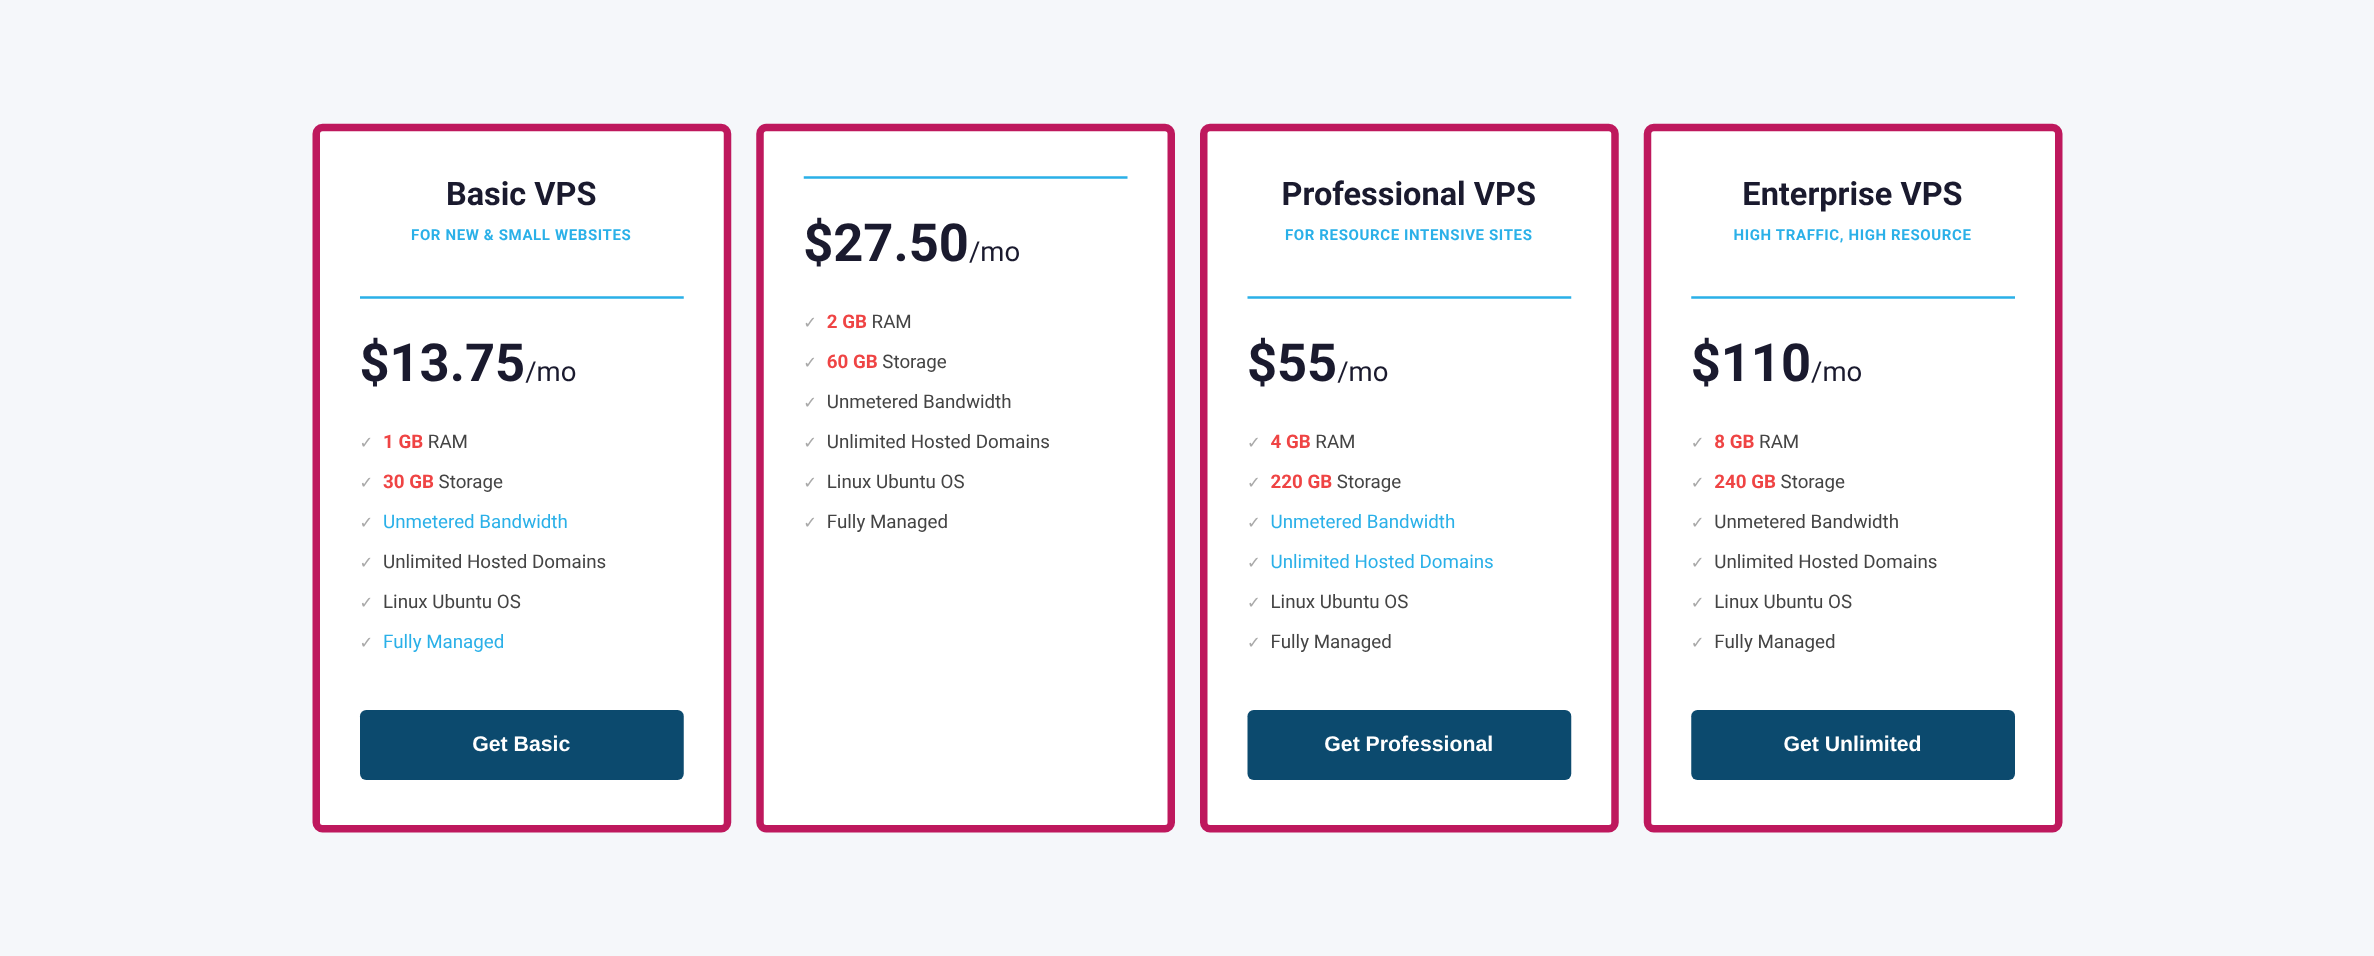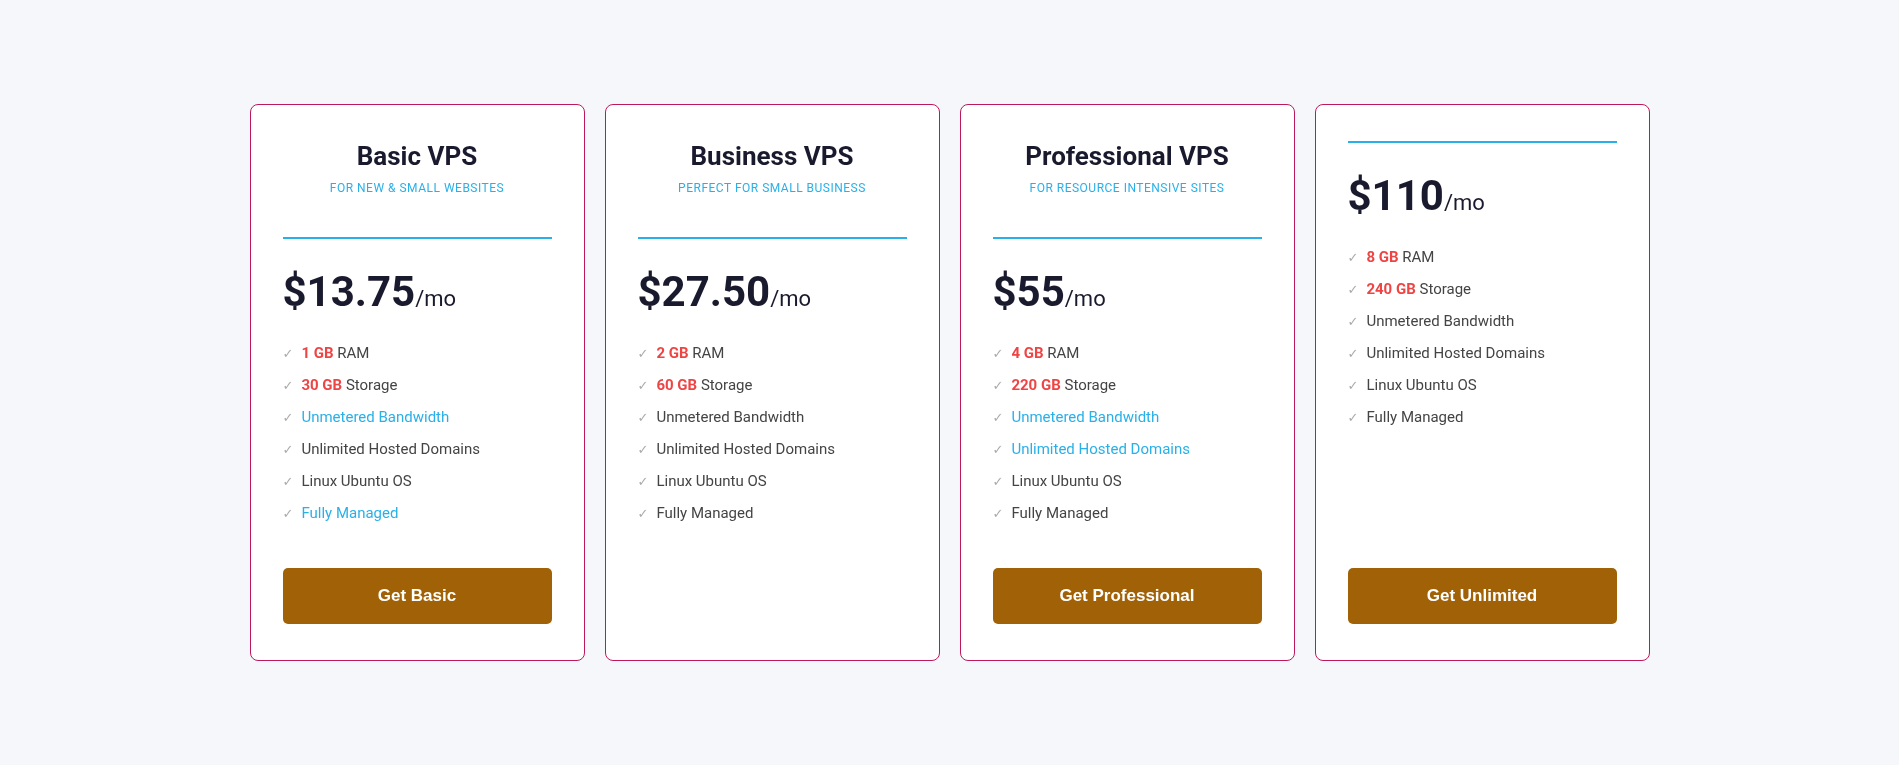--- a/index.html
+++ b/index.html
@@ -21,21 +21,21 @@
     .pricing-container {
       display: flex;
       gap: 20px;
       max-width: 1400px;
       width: 100%;
       justify-content: center;
     }
 
     .pricing-card {
       background: #ffffff;
-      border: 1px solid #be185d;
+      border: 6px solid #be185d;
       border-radius: 8px;
       padding: 36px 32px 36px 32px;
       flex: 1;
       max-width: 340px;
       min-width: 260px;
       display: flex;
       flex-direction: column;
     }
 
     .card-header {
@@ -45,21 +45,21 @@
 
     .card-title {
       font-size: 26px;
       font-weight: 700;
       color: #1a1a2e;
       margin-bottom: 10px;
     }
 
     .card-subtitle {
       font-size: 12px;
-      font-weight: 400;
+      font-weight: 700;
       color: #2ab0e8;
       letter-spacing: 0.5px;
       text-transform: uppercase;
       margin-bottom: 18px;
     }
 
     .card-divider {
       border: none;
       border-top: 2px solid #2ab0e8;
       margin: 0 auto 28px auto;
@@ -110,21 +110,21 @@
     }
 
     .features-list li .feature-highlight {
       color: #2ab0e8;
     }
 
     .cta-button {
       display: block;
       width: 100%;
       padding: 18px;
-      background-color: #a16207;
+      background-color: #0c4a6e;
       color: #ffffff;
       font-size: 17px;
       font-weight: 600;
       border: none;
       border-radius: 5px;
       cursor: pointer;
       transition: background-color 0.2s;
     }
   </style>
 </head>
@@ -160,24 +160,20 @@
           <span class="feature-text">Linux Ubuntu OS</span>
         </li>
         <li>
           <span class="checkmark">✓</span>
           <span class="feature-highlight">Fully Managed</span>
         </li>
       </ul>
       <button class="cta-button">Get Basic</button>
     </div>
     <div class="pricing-card">
-      <div class="card-header">
-        <div class="card-title">Business VPS</div>
-        <div class="card-subtitle">PERFECT FOR SMALL BUSINESS</div>
-      </div>
       <hr class="card-divider">
       <div class="card-price">$27.50<span class="period">/mo</span></div>
       <ul class="features-list">
         <li>
           <span class="checkmark">✓</span>
           <span class="feature-text"><strong>2 GB</strong> RAM</span>
         </li>
         <li>
           <span class="checkmark">✓</span>
           <span class="feature-text"><strong>60 GB</strong> Storage</span>
@@ -229,20 +225,24 @@
           <span class="feature-text">Linux Ubuntu OS</span>
         </li>
         <li>
           <span class="checkmark">✓</span>
           <span class="feature-text">Fully Managed</span>
         </li>
       </ul>
       <button class="cta-button">Get Professional</button>
     </div>
     <div class="pricing-card">
+      <div class="card-header">
+        <div class="card-title">Enterprise VPS</div>
+        <div class="card-subtitle">HIGH TRAFFIC, HIGH RESOURCE</div>
+      </div>
       <hr class="card-divider">
       <div class="card-price">$110<span class="period">/mo</span></div>
       <ul class="features-list">
         <li>
           <span class="checkmark">✓</span>
           <span class="feature-text"><strong>8 GB</strong> RAM</span>
         </li>
         <li>
           <span class="checkmark">✓</span>
           <span class="feature-text"><strong>240 GB</strong> Storage</span>

